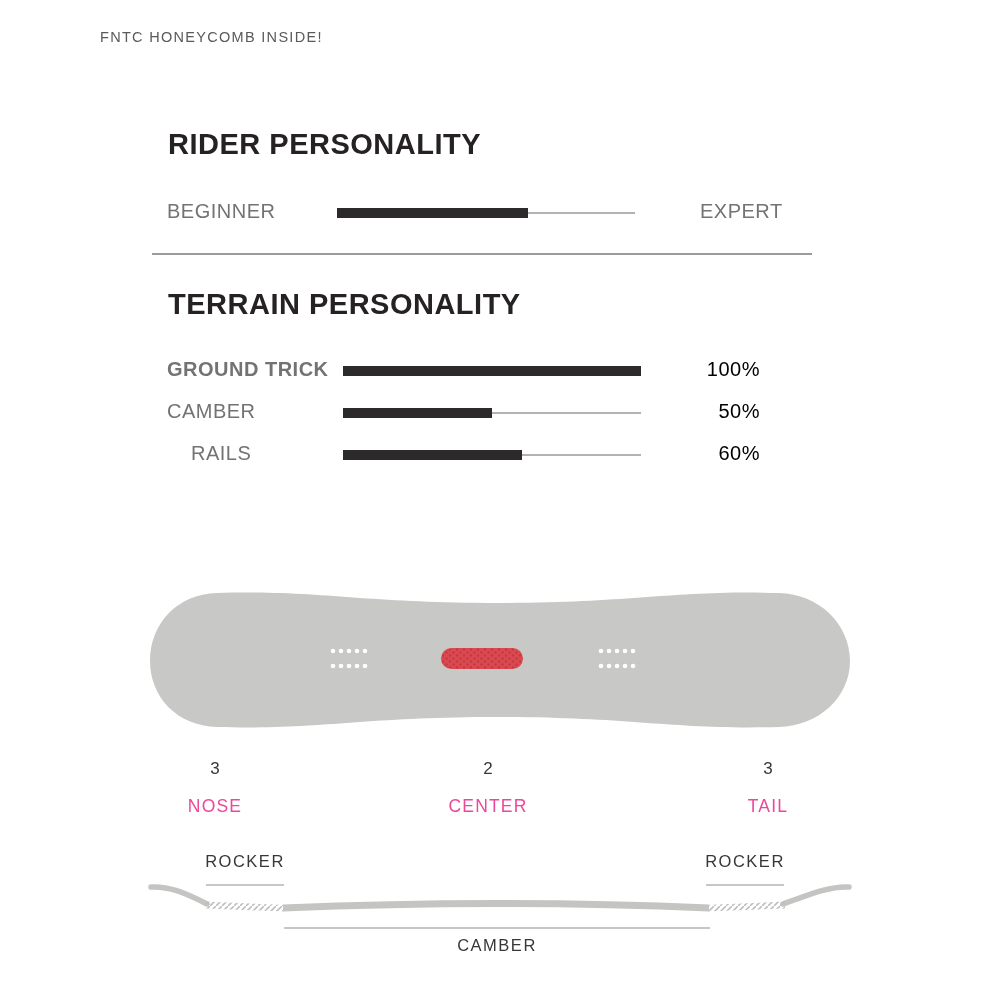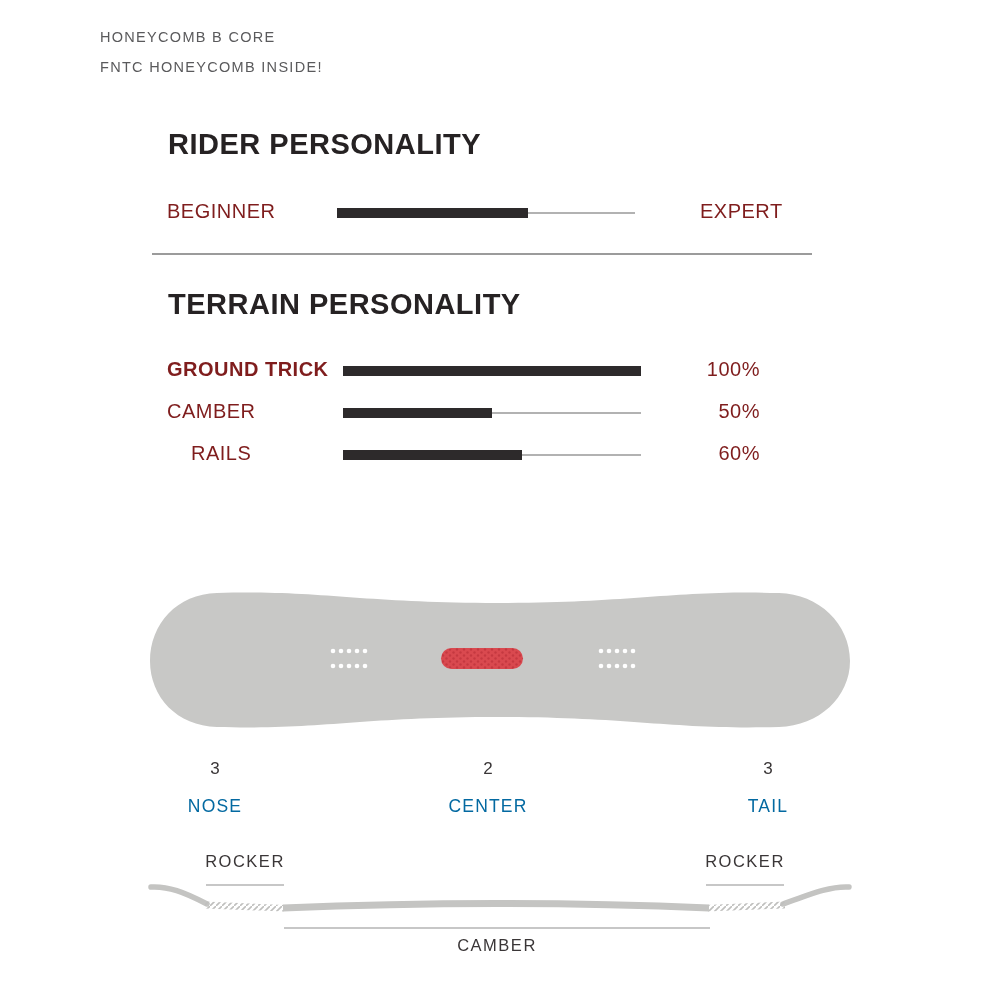--- a/index.html
+++ b/index.html
@@ -18,40 +18,39 @@
     font-family:"Liberation Sans","DejaVu Sans",sans-serif;color:var(--text-dark);}
   .abs{position:absolute;}
 
   .top-note{left:100px;top:22px;font-size:14.5px;letter-spacing:1.3px;
     color:var(--text-gray);line-height:30px;white-space:nowrap;}
 
   .section-title{font-size:29px;font-weight:700;letter-spacing:.5px;color:#262223;white-space:nowrap;}
   #rider-title{left:168px;top:128px;}
   #terrain-title{left:168px;top:288px;}
 
-  .scale-label{font-size:20px;letter-spacing:.5px;color:#7f1d1d;white-space:nowrap;}
+  .scale-label{font-size:20px;letter-spacing:.5px;color:#737373;white-space:nowrap;}
 
   .bar{height:10px;}
   .bar .track{position:absolute;left:0;top:4px;height:2px;width:100%;background:var(--track-gray);}
   .bar .fill{position:absolute;left:0;top:0;height:10px;background:var(--bar-dark);}
 
   .divider{left:152px;top:253px;width:660px;height:2px;background:var(--divider-gray);}
 
-  .pct-label{font-size:20px;letter-spacing:.5px;color:#7f1d1d;text-align:right;width:120px;}
+  .pct-label{font-size:20px;letter-spacing:.5px;color:#000000;text-align:right;width:120px;}
 
   .center-text{text-align:center;transform:translateX(-50%);white-space:nowrap;}
   .flex-num{font-size:17px;color:#3a3637;}
-  .flex-zone{font-size:17.5px;letter-spacing:1.2px;color:#0369a1;}
+  .flex-zone{font-size:17.5px;letter-spacing:1.2px;color:#ec4899;}
   .rocker-label,.camber-label{font-size:16.5px;letter-spacing:1.5px;color:#3a3637;}
 </style>
 </head>
 <body>
 
 <div class="abs top-note">
-  <div>HONEYCOMB B CORE</div>
   <div>FNTC HONEYCOMB INSIDE!</div>
 </div>
 
 <div class="abs section-title" id="rider-title">RIDER PERSONALITY</div>
 
 <div class="abs scale-label" style="left:167px;top:200px;">BEGINNER</div>
 <div class="abs bar" style="left:337px;top:208px;width:298px;">
   <span class="track"></span>
   <span class="fill" style="width: 64%;"></span>
 </div>

